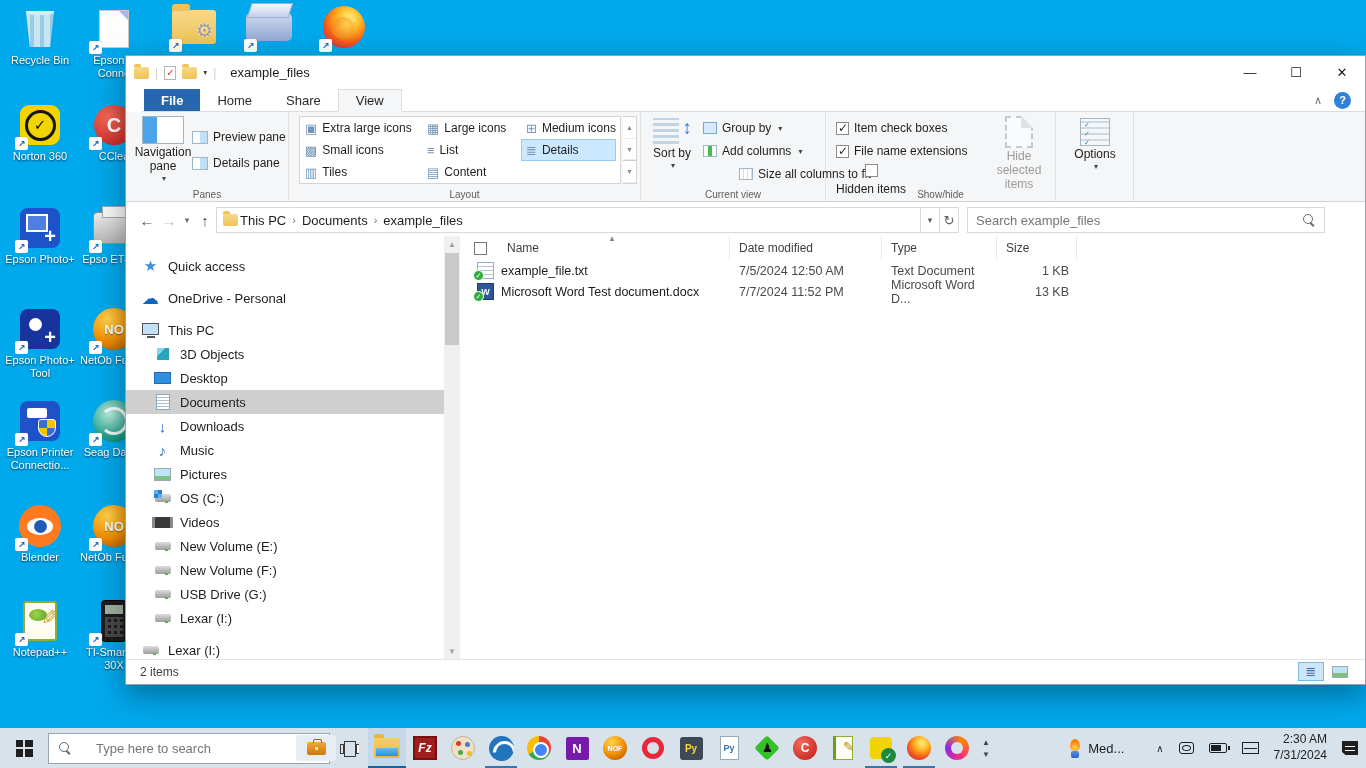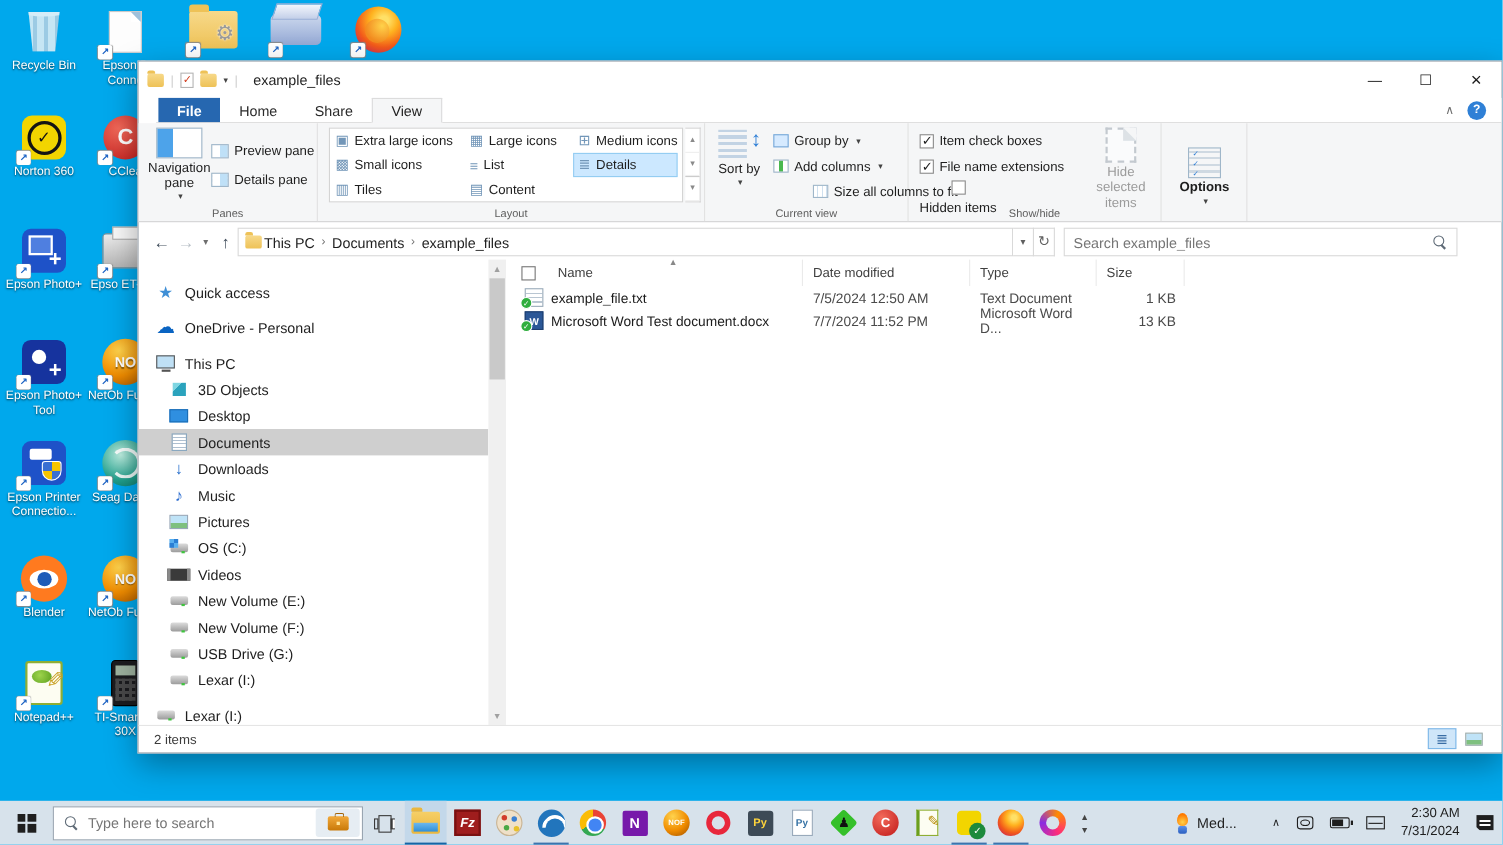--- a/index.html
+++ b/index.html
@@ -169,21 +169,21 @@
 .viewbtns{position:absolute;right:12px;bottom:3px;display:flex;gap:3px;}
 .vbtn{width:26px;height:19px;display:flex;align-items:center;justify-content:center;cursor:pointer;border:1px solid transparent;}
 .vbtn.active{background:#cfe6f9;border:1px solid #7fb8e8;}
 .vb-details{color:#3a6ea5;font-size:13px;}
 .vb-thumb{width:16px;height:12px;border:1px solid #9aa;background:linear-gradient(180deg,#bfe3f7 0 55%,#7ec07f 55%);}
 
 #taskbar{position:absolute;left:0;bottom:0;width:1366px;height:40px;background:#d7e2eb;display:flex;align-items:center;z-index:30;}
 .tstart{width:48px;height:40px;display:flex;align-items:center;justify-content:center;cursor:pointer;flex:none;}
 .winlogo{width:17px;height:17px;display:grid;grid-template-columns:1fr 1fr;grid-template-rows:1fr 1fr;gap:2px;}
 .winlogo span{background:#1f1f1f;}
-.tsearch{width:282px;height:31px;background:#fff;border:1px solid #99a5b1;display:flex;align-items:center;padding:0 2px 0 10px;gap:8px;flex:none;}
+.tsearch{width:282px;height:31px;background:#fff;border:1px solid #99a5b1;display:flex;align-items:center;padding:0 2px 0 10px;gap:24px;flex:none;}
 .tsearch input{border:none;outline:none;flex:1;font-size:13px;color:#444;font-family:inherit;}
 .pill{width:40px;height:26px;background:#e6edf3;border-radius:3px;display:flex;align-items:center;justify-content:center;flex:none;cursor:pointer;}
 .brief{width:19px;height:13px;background:linear-gradient(#f2a93b,#c97908);border-radius:2px;position:relative;}
 .brief::before{content:"";position:absolute;left:6px;top:-3px;width:7px;height:3px;border:1.5px solid #a36408;border-bottom:none;border-radius:2px 2px 0 0;}
 .brief::after{content:"";position:absolute;left:8px;top:5px;width:3px;height:3px;background:#ffe49a;}
 .tbtn{width:38px;height:40px;display:flex;align-items:center;justify-content:center;position:relative;cursor:pointer;flex:none;}
 .tbtn.running::after{content:"";position:absolute;bottom:0;left:3px;right:3px;height:2px;background:#3c73ad;}
 .tbtn.active{background:#c3d8ea;}
 .tbtn.active::after{content:"";position:absolute;bottom:0;left:0;right:0;height:2px;background:#1464a5;}
 .i-taskview{width:18px;height:14px;position:relative;}
@@ -488,21 +488,21 @@
           </div>
         </div>
       <div class="bigbtn greyed" style="left:158px;top:4px;width:70px;">
         <span class="i-hidesel"></span>
         <span>Hide selected items</span>
       </div>
       <div class="rgl">Show/hide</div>
     </div>
 
     <div class="rgroup" style="width:78px;border-right:1px solid #e2e2e2;">
-      <div class="bigbtn" style="left:12px;top:22px;width:54px;font-weight:bold;">
+      <div class="bigbtn" style="left:12px;top:6px;width:54px;">
         <span class="i-options"></span>
         <span>Options</span>
           <span class="caret">▾</span>
       </div>
     </div>
   </div>
 
   <div class="addrrow">
     <span class="navarrow">←</span>
     <span class="navarrow dis">→</span>

